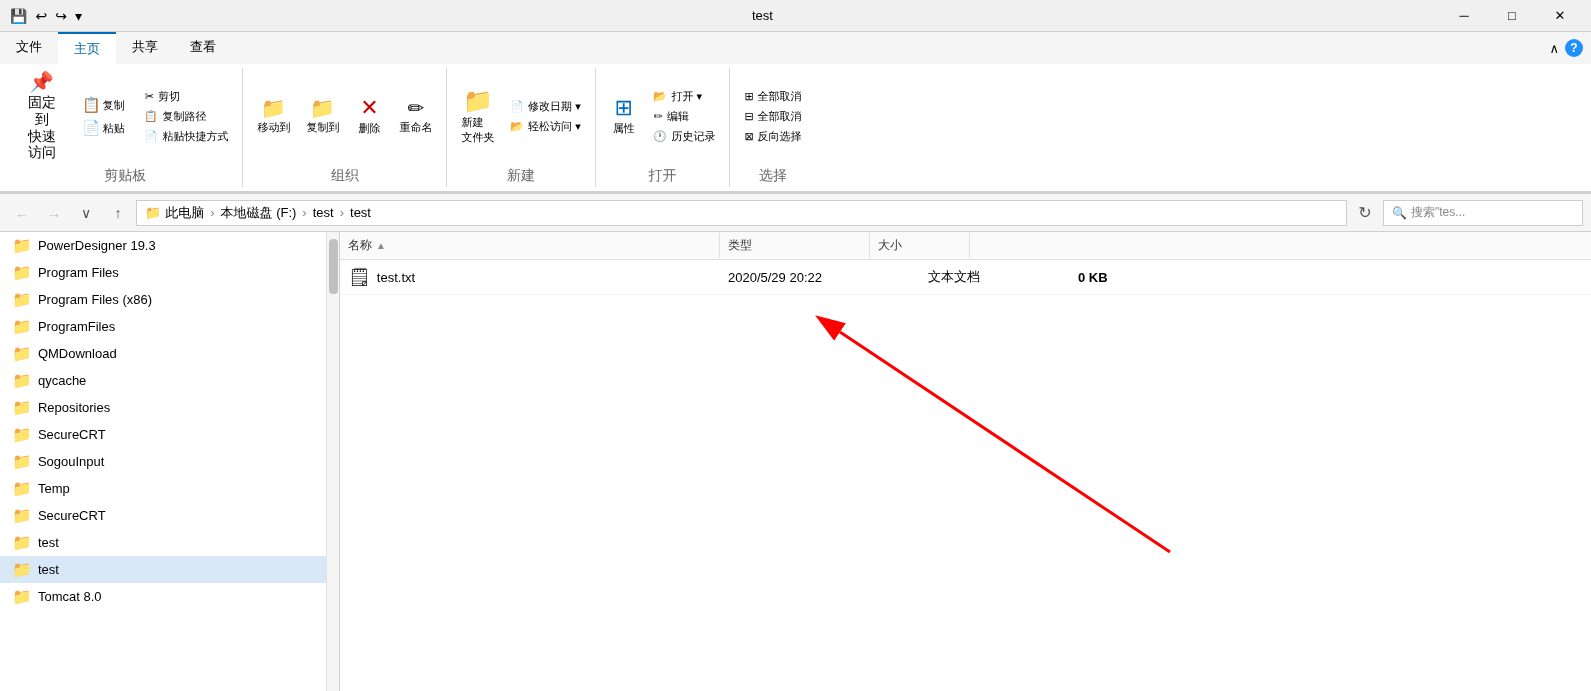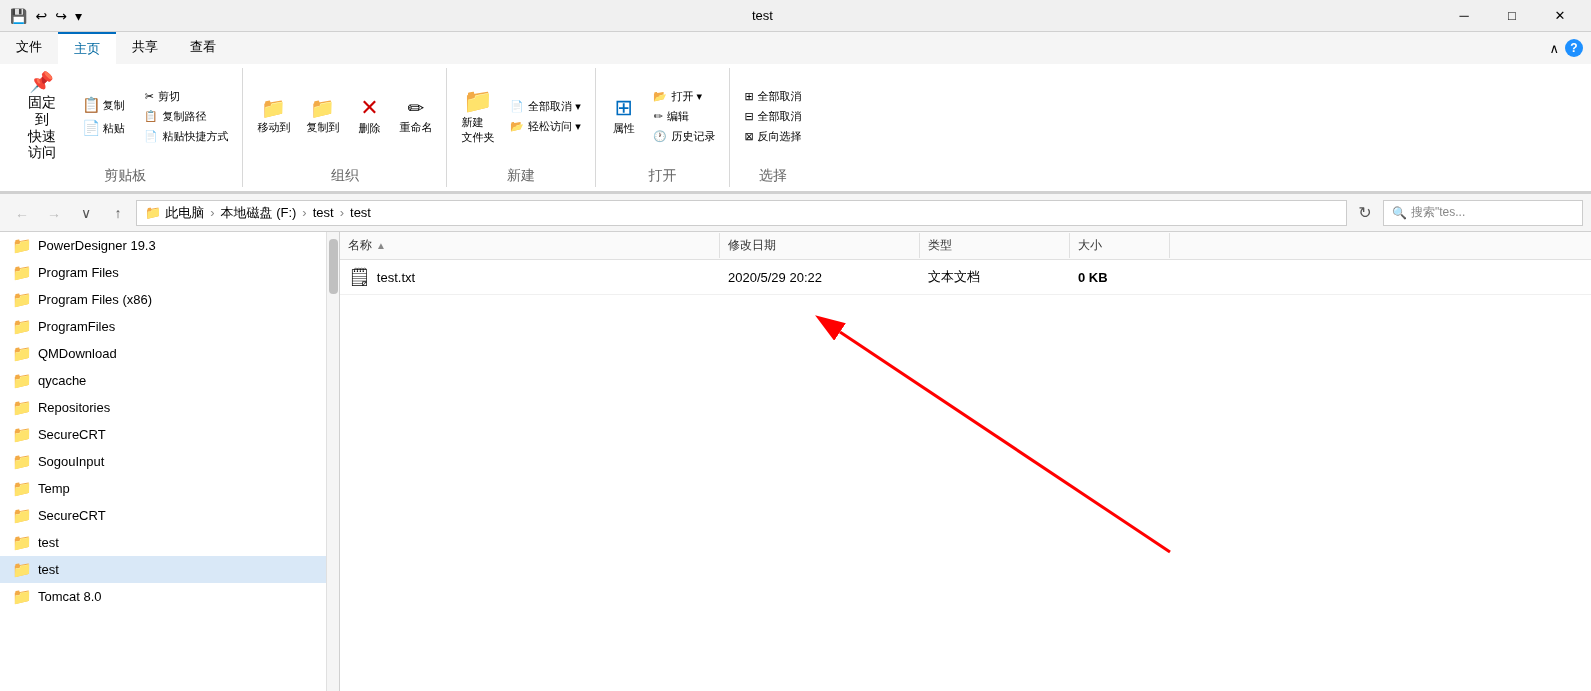--- a/index.html
+++ b/index.html
@@ -293,21 +293,21 @@
 
     <div class="ribbon-group">
       <div class="ribbon-large-small" style="flex:1;align-items:center;gap:4px;">
         <div class="ribbon-btn">
           <span class="icon" style="color:#f0c040;font-size:24px;">📁</span>
           <span>新建<br>文件夹</span>
         </div>
         <div style="display:flex;flex-direction:column;gap:1px;justify-content:center;">
           <div class="ribbon-btn-small">
             <span>📄</span>
-              <span>全部取消 ▾</span>
+              <span>修改日期 ▾</span>
           </div>
           <div class="ribbon-btn-small">
             <span>📂</span>
               <span>轻松访问 ▾</span>
           </div>
         </div>
       </div>
       <div class="ribbon-group-label">新建</div>
     </div>
 
@@ -442,21 +442,20 @@
     </div>
   </div>
 
   <div class="file-area" style="position:relative;">
 
     <div class="file-list-header">
       <div class="file-col-header file-col-name">
         <span>名称</span>
         <span class="sort-arrow">▲</span>
       </div>
-      <div class="file-col-header file-col-date">修改日期</div>
       <div class="file-col-header file-col-type">类型</div>
       <div class="file-col-header file-col-size">大小</div>
     </div>
 
     <div class="file-row">
       <div class="file-cell file-cell-name">
         <span style="font-size:18px;">🗒</span>
         <span>test.txt</span>
       </div>
       <div class="file-cell file-cell-date">2020/5/29 20:22</div>

